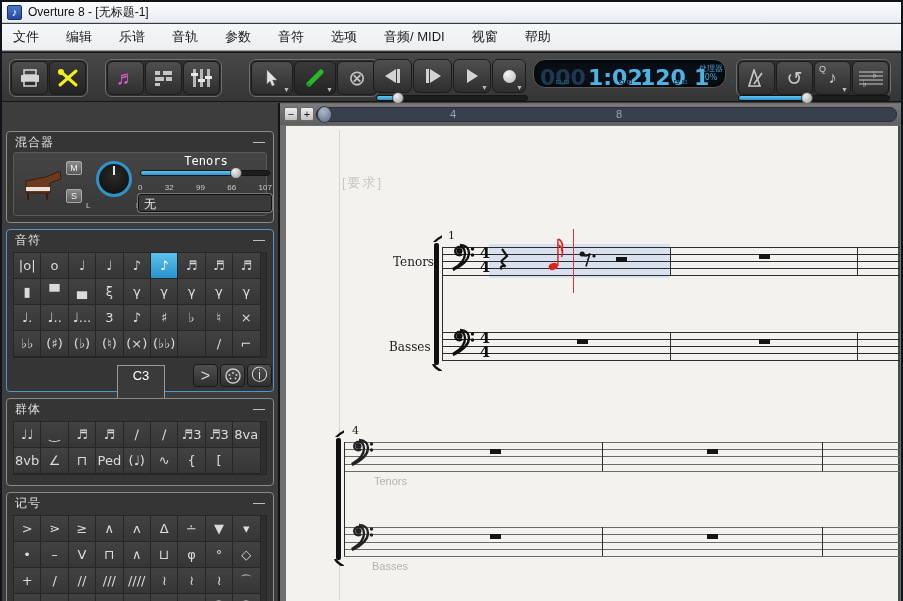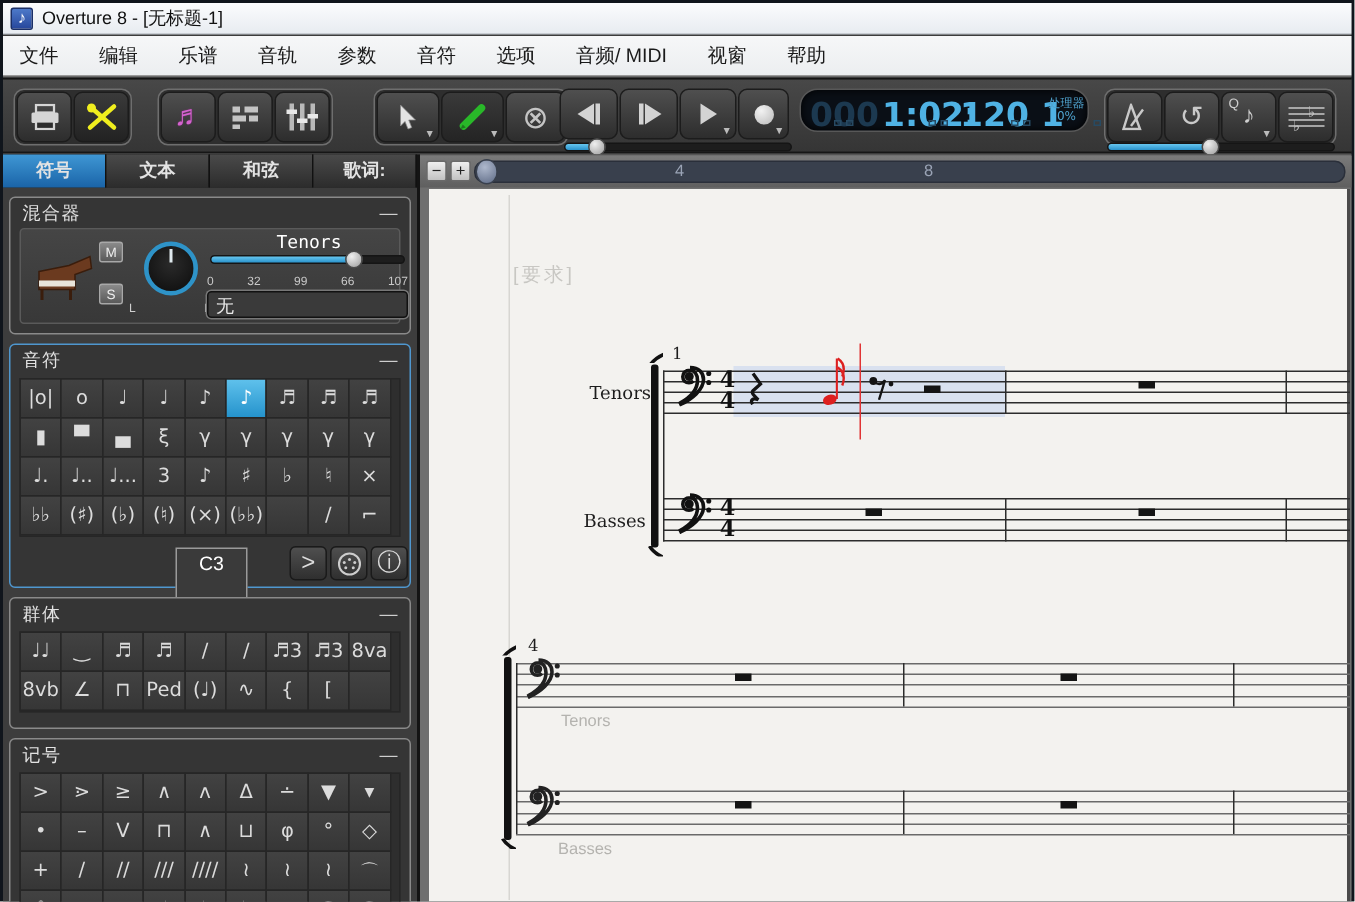--- a/index.html
+++ b/index.html
@@ -288,26 +288,20 @@
         </svg>
       </div>
     </div>
     <div class="hslider" style="left:736px;top:42px;width:152px;">
       <div class="fill" style="width:68px;"></div>
       <div class="thumb" style="left:62px;"></div>
     </div>
   </div>
 
   <div id="sidebar">
-    <div id="tabs">
-        <div class="tab active">符号</div>
-        <div class="tab">文本</div>
-        <div class="tab">和弦</div>
-        <div class="tab">歌词:</div>
-      </div>
 
     <div class="panel" style="top:28px;height:92px;">
       <div class="panel-head">
         <span class="panel-title">混合器</span>
         <span class="panel-min">—</span>
       </div>
       <div id="mixer-body">
         <svg id="piano-svg" width="44" height="36">
           <path d="M6 14 L26 10 L40 4 L41 12 L30 16 L30 26 L6 26 Z" fill="#6b3a1f" stroke="#3a1d0c" stroke-width="1"></path>
           <rect x="6" y="20" width="24" height="4" fill="#e8e4da"></rect>

